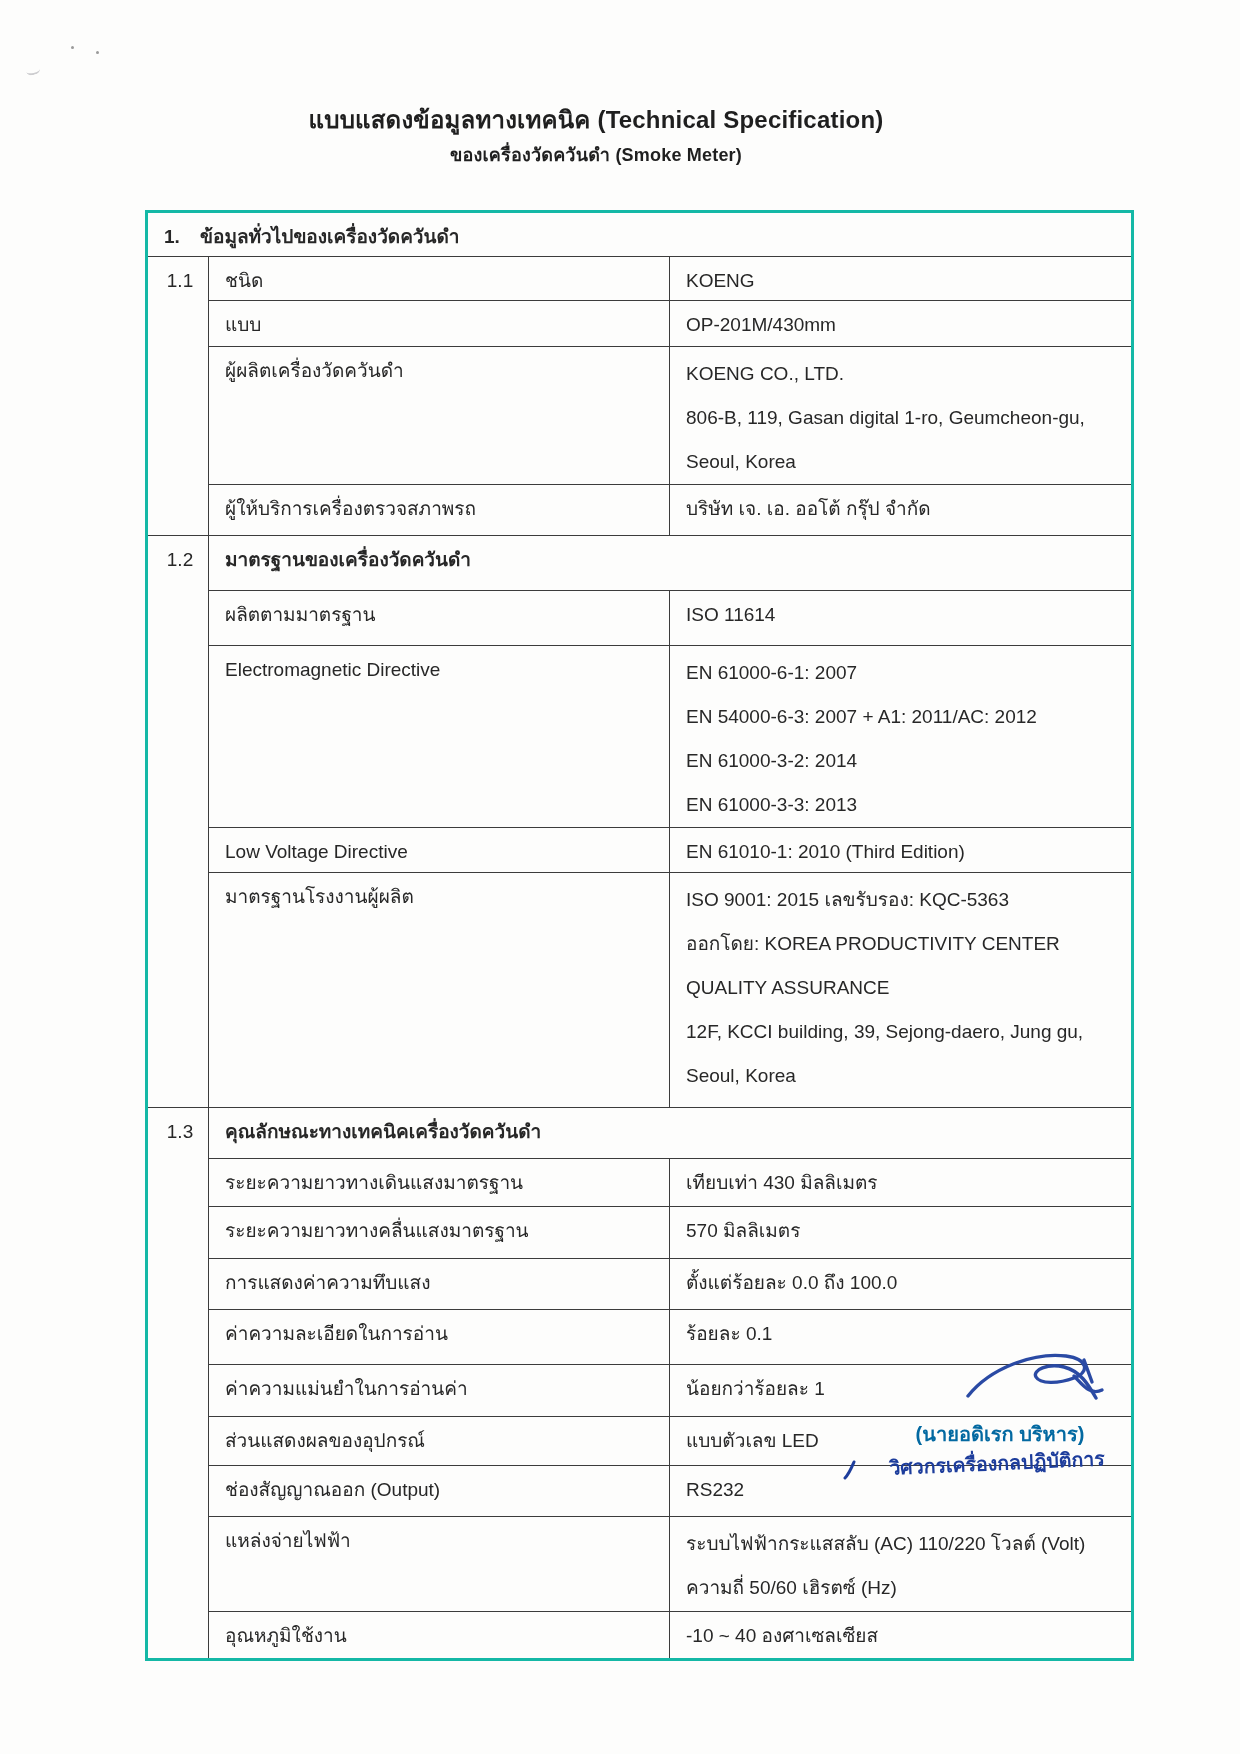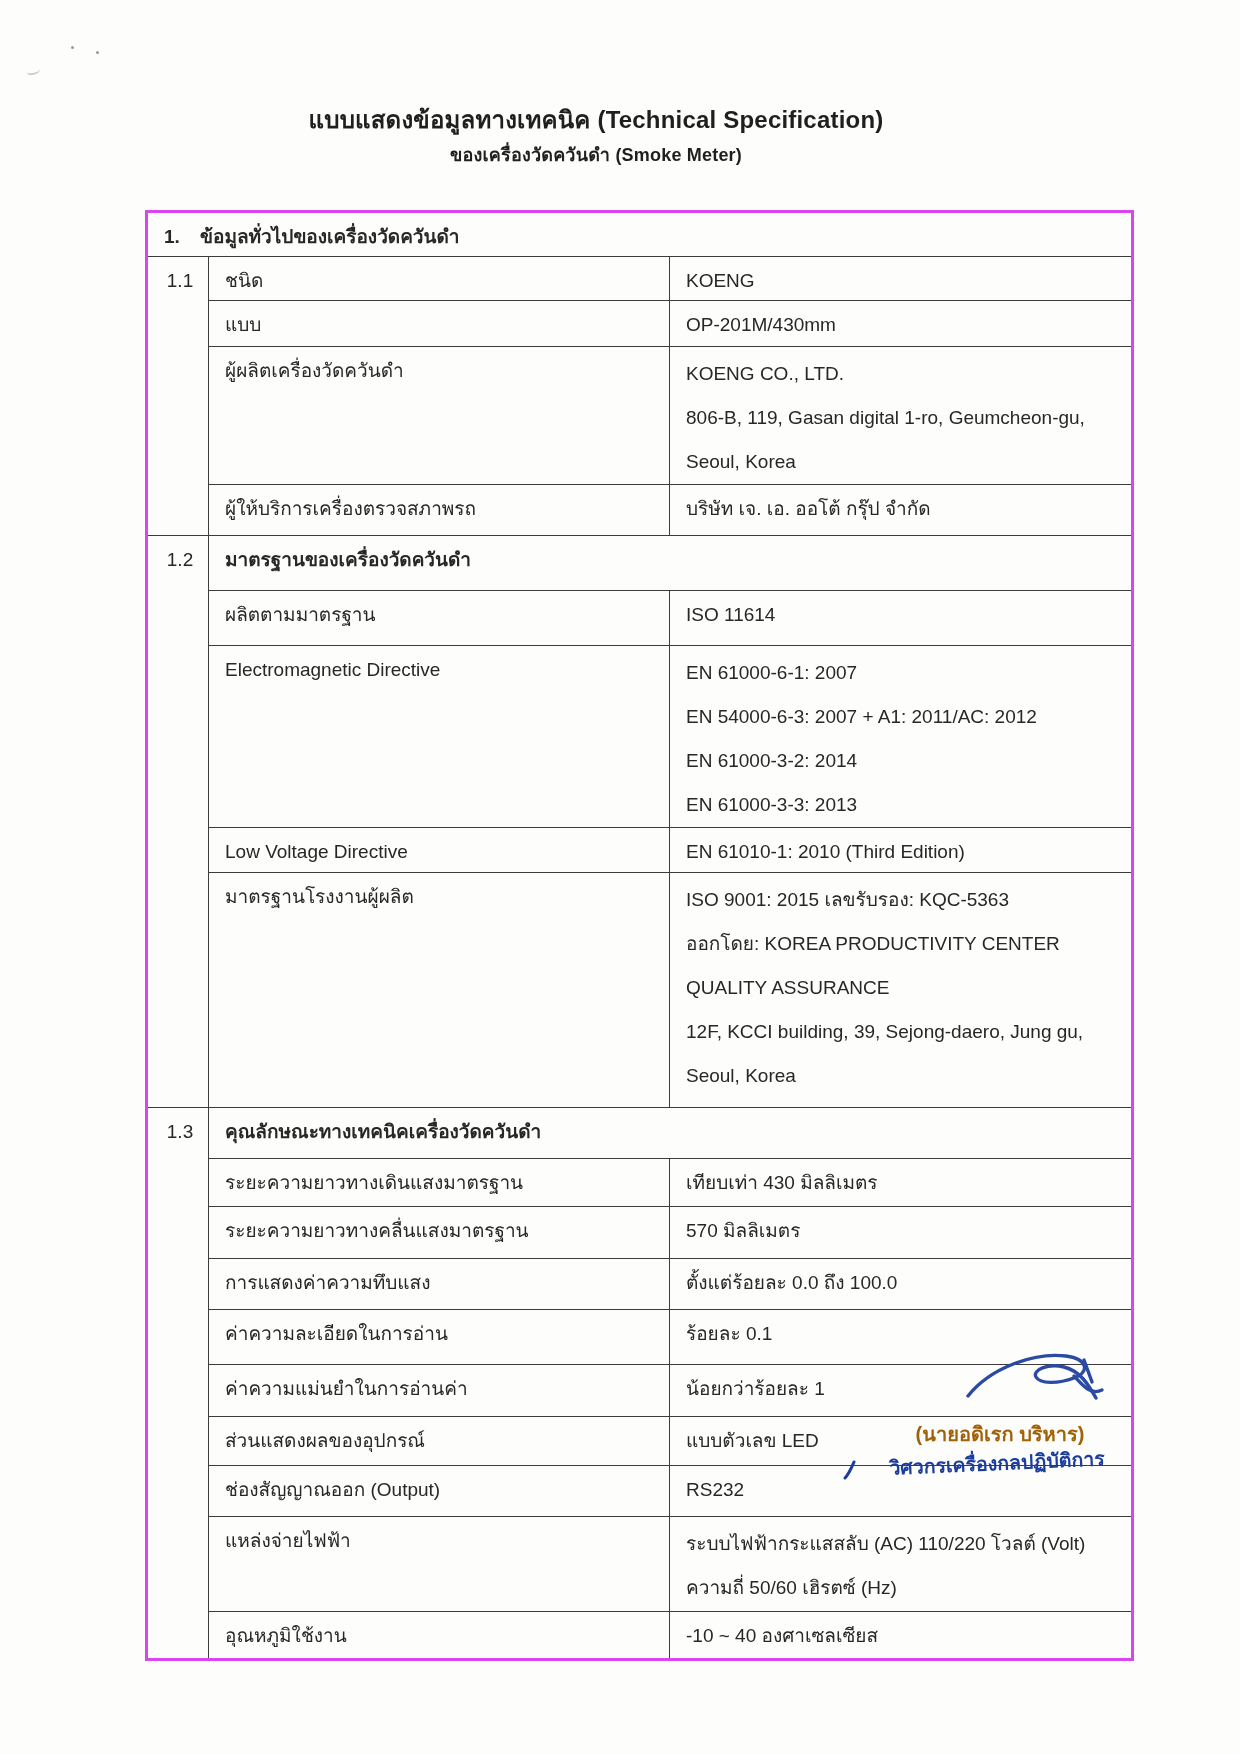--- a/index.html
+++ b/index.html
@@ -11,21 +11,21 @@
   }
   .title{
     position:absolute;left:0;width:1150px;text-align:center;
     font-size:24px;font-weight:600;color:#1f1f1f;letter-spacing:.2px;padding-left:21px;
   }
   .title.l1{top:100px;}
   .title.l2{top:140px;font-size:18px;}
   table.spec{
     position:absolute;left:145px;top:210px;width:986px;
     border-collapse:collapse;table-layout:fixed;
-    border:3px solid #d946ef;
+    border:3px solid #14b8a6;
   }
   table.spec td{
     border:1.6px solid #3c3c3c;
     vertical-align:top;
     font-size:19px;line-height:38px;
     padding:5px 12px 0 16px;
     overflow:hidden;white-space:nowrap;
   }
   td.num{text-align:center;padding:8px 2px 0;line-height:32px;}
   td.secfull{padding-left:14px;}
@@ -37,21 +37,21 @@
   .mark{position:absolute;background:#9a9a9a;border-radius:50%;}
   .squiggle{
     position:absolute;left:26px;top:66px;width:14px;height:7px;
     border-bottom:2px solid #b9b9bd;border-radius:50%;
     transform:rotate(-12deg);opacity:.7;
   }
   
   .sig{position:absolute;left:962px;top:1346px;}
   .stamp-name{
     position:absolute;left:868px;top:1418px;width:264px;text-align:center;
-    font-size:20px;font-weight:700;color:#a16207;white-space:nowrap;
+    font-size:20px;font-weight:700;color:#0369a1;white-space:nowrap;
   }
   .stamp-title{
     position:absolute;left:852px;top:1448px;width:290px;text-align:center;
     font-size:19.5px;font-weight:700;color:#1d3d9c;white-space:nowrap;
     transform:rotate(-2.5deg);
   }
   .stamp-tick{position:absolute;left:843px;top:1460px;}
 </style>
 </head>
 <body>

